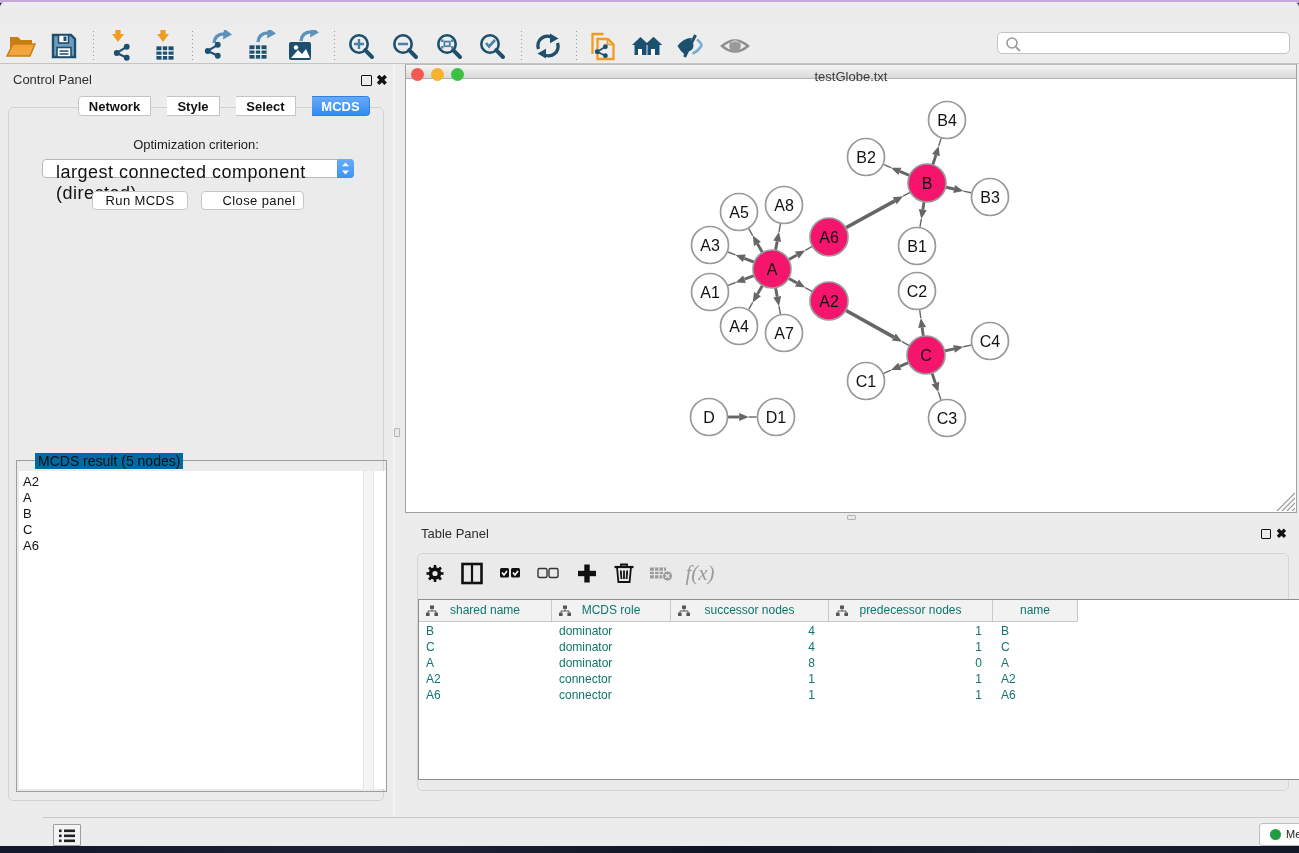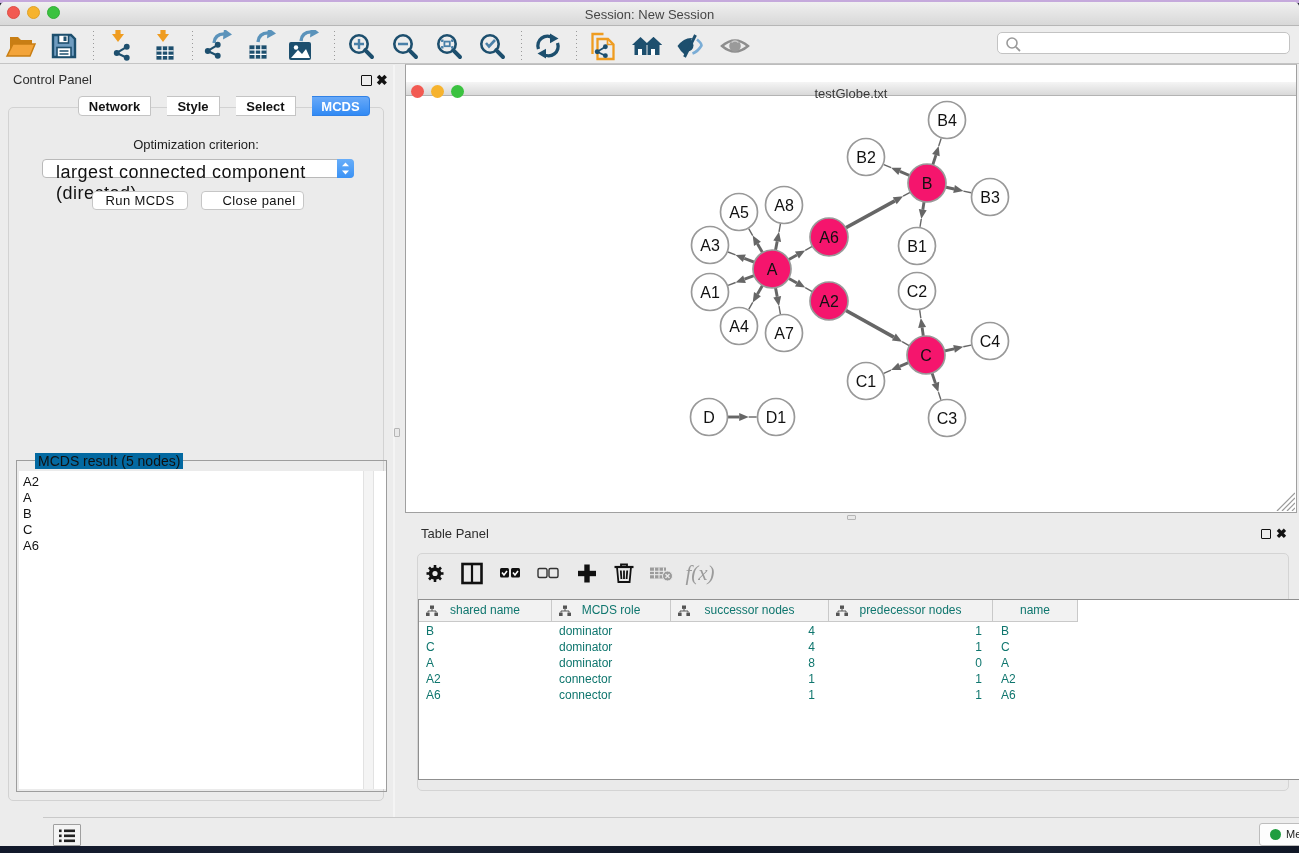--- a/index.html
+++ b/index.html
@@ -52,21 +52,21 @@
   #fset { left:16px; top:396px; width:371px; height:332px; border:1px solid #9d9d9d; }
   #fsetLegend { left:18px; top:-8px; background:#0369a1; padding:0 3px; font-size:14px; color:#111; }
   #fsetList { left:2px; top:10px; width:367px; height:318px; background:#fff; font-size:13px;
     color:#111; padding:3px 0 0 4px; line-height:16px; }
   #fsetScroll { left:346px; top:10px; width:11px; height:318px; background:#f4f4f4;
     border-left:1px solid #e2e2e2; border-right:1px solid #e2e2e2; }
   
   #netframe { left:405px; top:62px; width:892px; height:449px; background:#fff;
     border:1px solid #a0a0a0; border-top:1px solid #bcbcbc; }
   #netTitle { left:0; top:0; width:890px; height:14px;
-    background:linear-gradient(#f5f5f5,#d9d9d9); border-bottom:1px solid #b3b3b3;margin-top:17px; }
+    background:linear-gradient(#f5f5f5,#d9d9d9); border-bottom:1px solid #b3b3b3; }
   #netTitle .t1 { left:5px; background:#f25a52; }
   #netTitle .t2 { left:25px; background:#f6b32e; }
   #netTitle .t3 { left:45px; background:#3bc240; }
   #netTitle .txt { position:absolute; left:0; right:0; top:4px; text-align:center;
     font-size:13px; color:#3a3a3a; }
   
   #tpanel { left:392px; top:515px; width:907px; height:302px; background:#ececec; }
   #tpTitle { left:29px; top:9px; font-size:13px; color:#2e2e2e; }
   #tpBox { left:25px; top:36px; width:872px; height:238px; background:#eaeaea;
     border:1px solid #d4d4d4; border-radius:5px; }
@@ -88,26 +88,20 @@
     border-top:1px solid #c9c9c9;margin-left:43px; }
   #memBtn { left:1216px; top:5px; width:72px; height:23px; background:#fdfdfd;
     border:1px solid #bdbdbd; border-radius:3px; font-size:11px; color:#222; }
   #listBtn { left:10px; top:6px; width:28px; height:22px; background:#f4f4f4;
     border:1px solid #9f9f9f; border-radius:1px; }
 </style>
 </head>
 <body>
 <div id="deskTop" class="abs"></div>
 <div id="mainwin" class="abs">
-  <div id="titlebar" class="abs">
-    <div class="tl t1"></div>
-      <div class="tl t2"></div>
-      <div class="tl t3"></div>
-    <div id="wtitle" class="abs">Session: New Session</div>
-  </div>
   <div id="toolbar" class="abs">
     <div id="tbicons" class="abs" style="left:0;top:0;width:1299px;height:37px;">
         <svg width="1299" height="37" viewBox="0 0 1299 37" style="position:absolute;left:0;top:3px;">
           <g transform="translate(21,16)">
 <path d="M-11,-9 h8 l3,3 h11 v4 h-22 z" fill="#c87e14"></path>
 <path d="M-11,10 v-12 h22 v3 z" fill="#c87e14"></path>
 <path d="M-14,10 L-8,-2 H14 L9,10 Z" fill="#f3a43a" stroke="#c87e14" stroke-width="1.5"></path>
           </g>
 <g transform="translate(64,16)">
 <path d="M-11,-11 h18 l4,4 v18 h-22 z" fill="#6f9cc0" stroke="#1d4f6e" stroke-width="2.4"></path>

